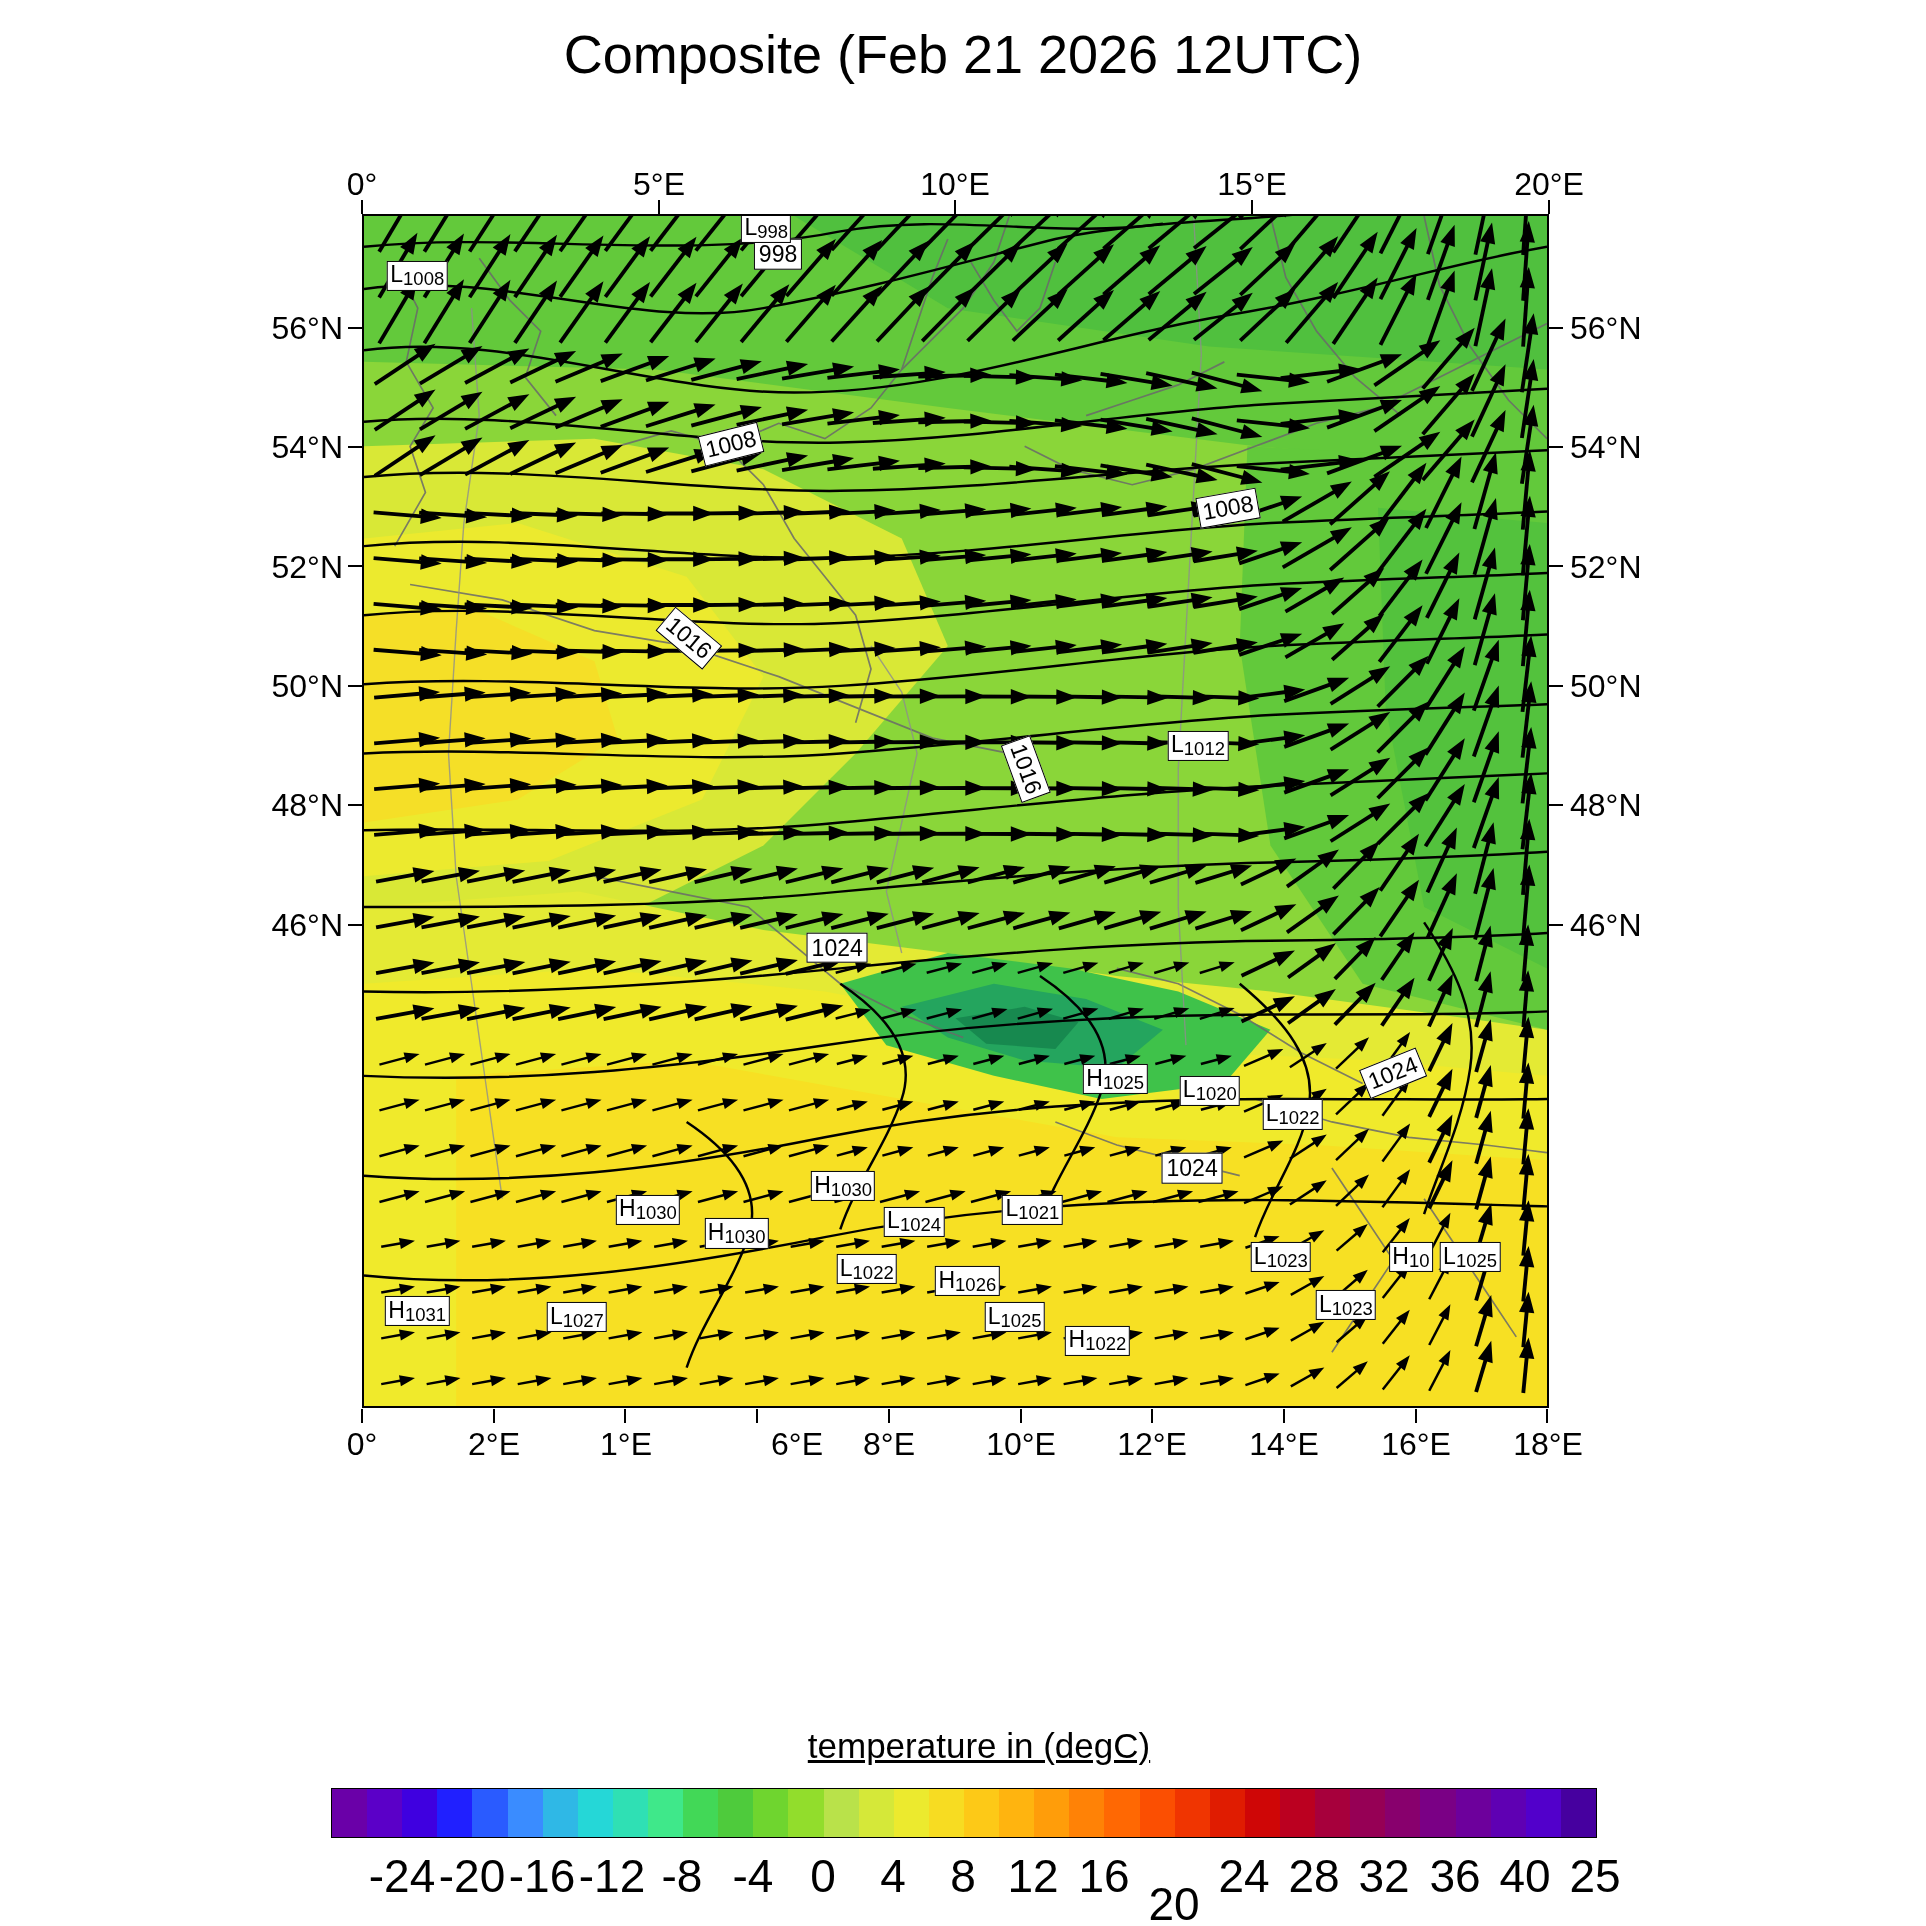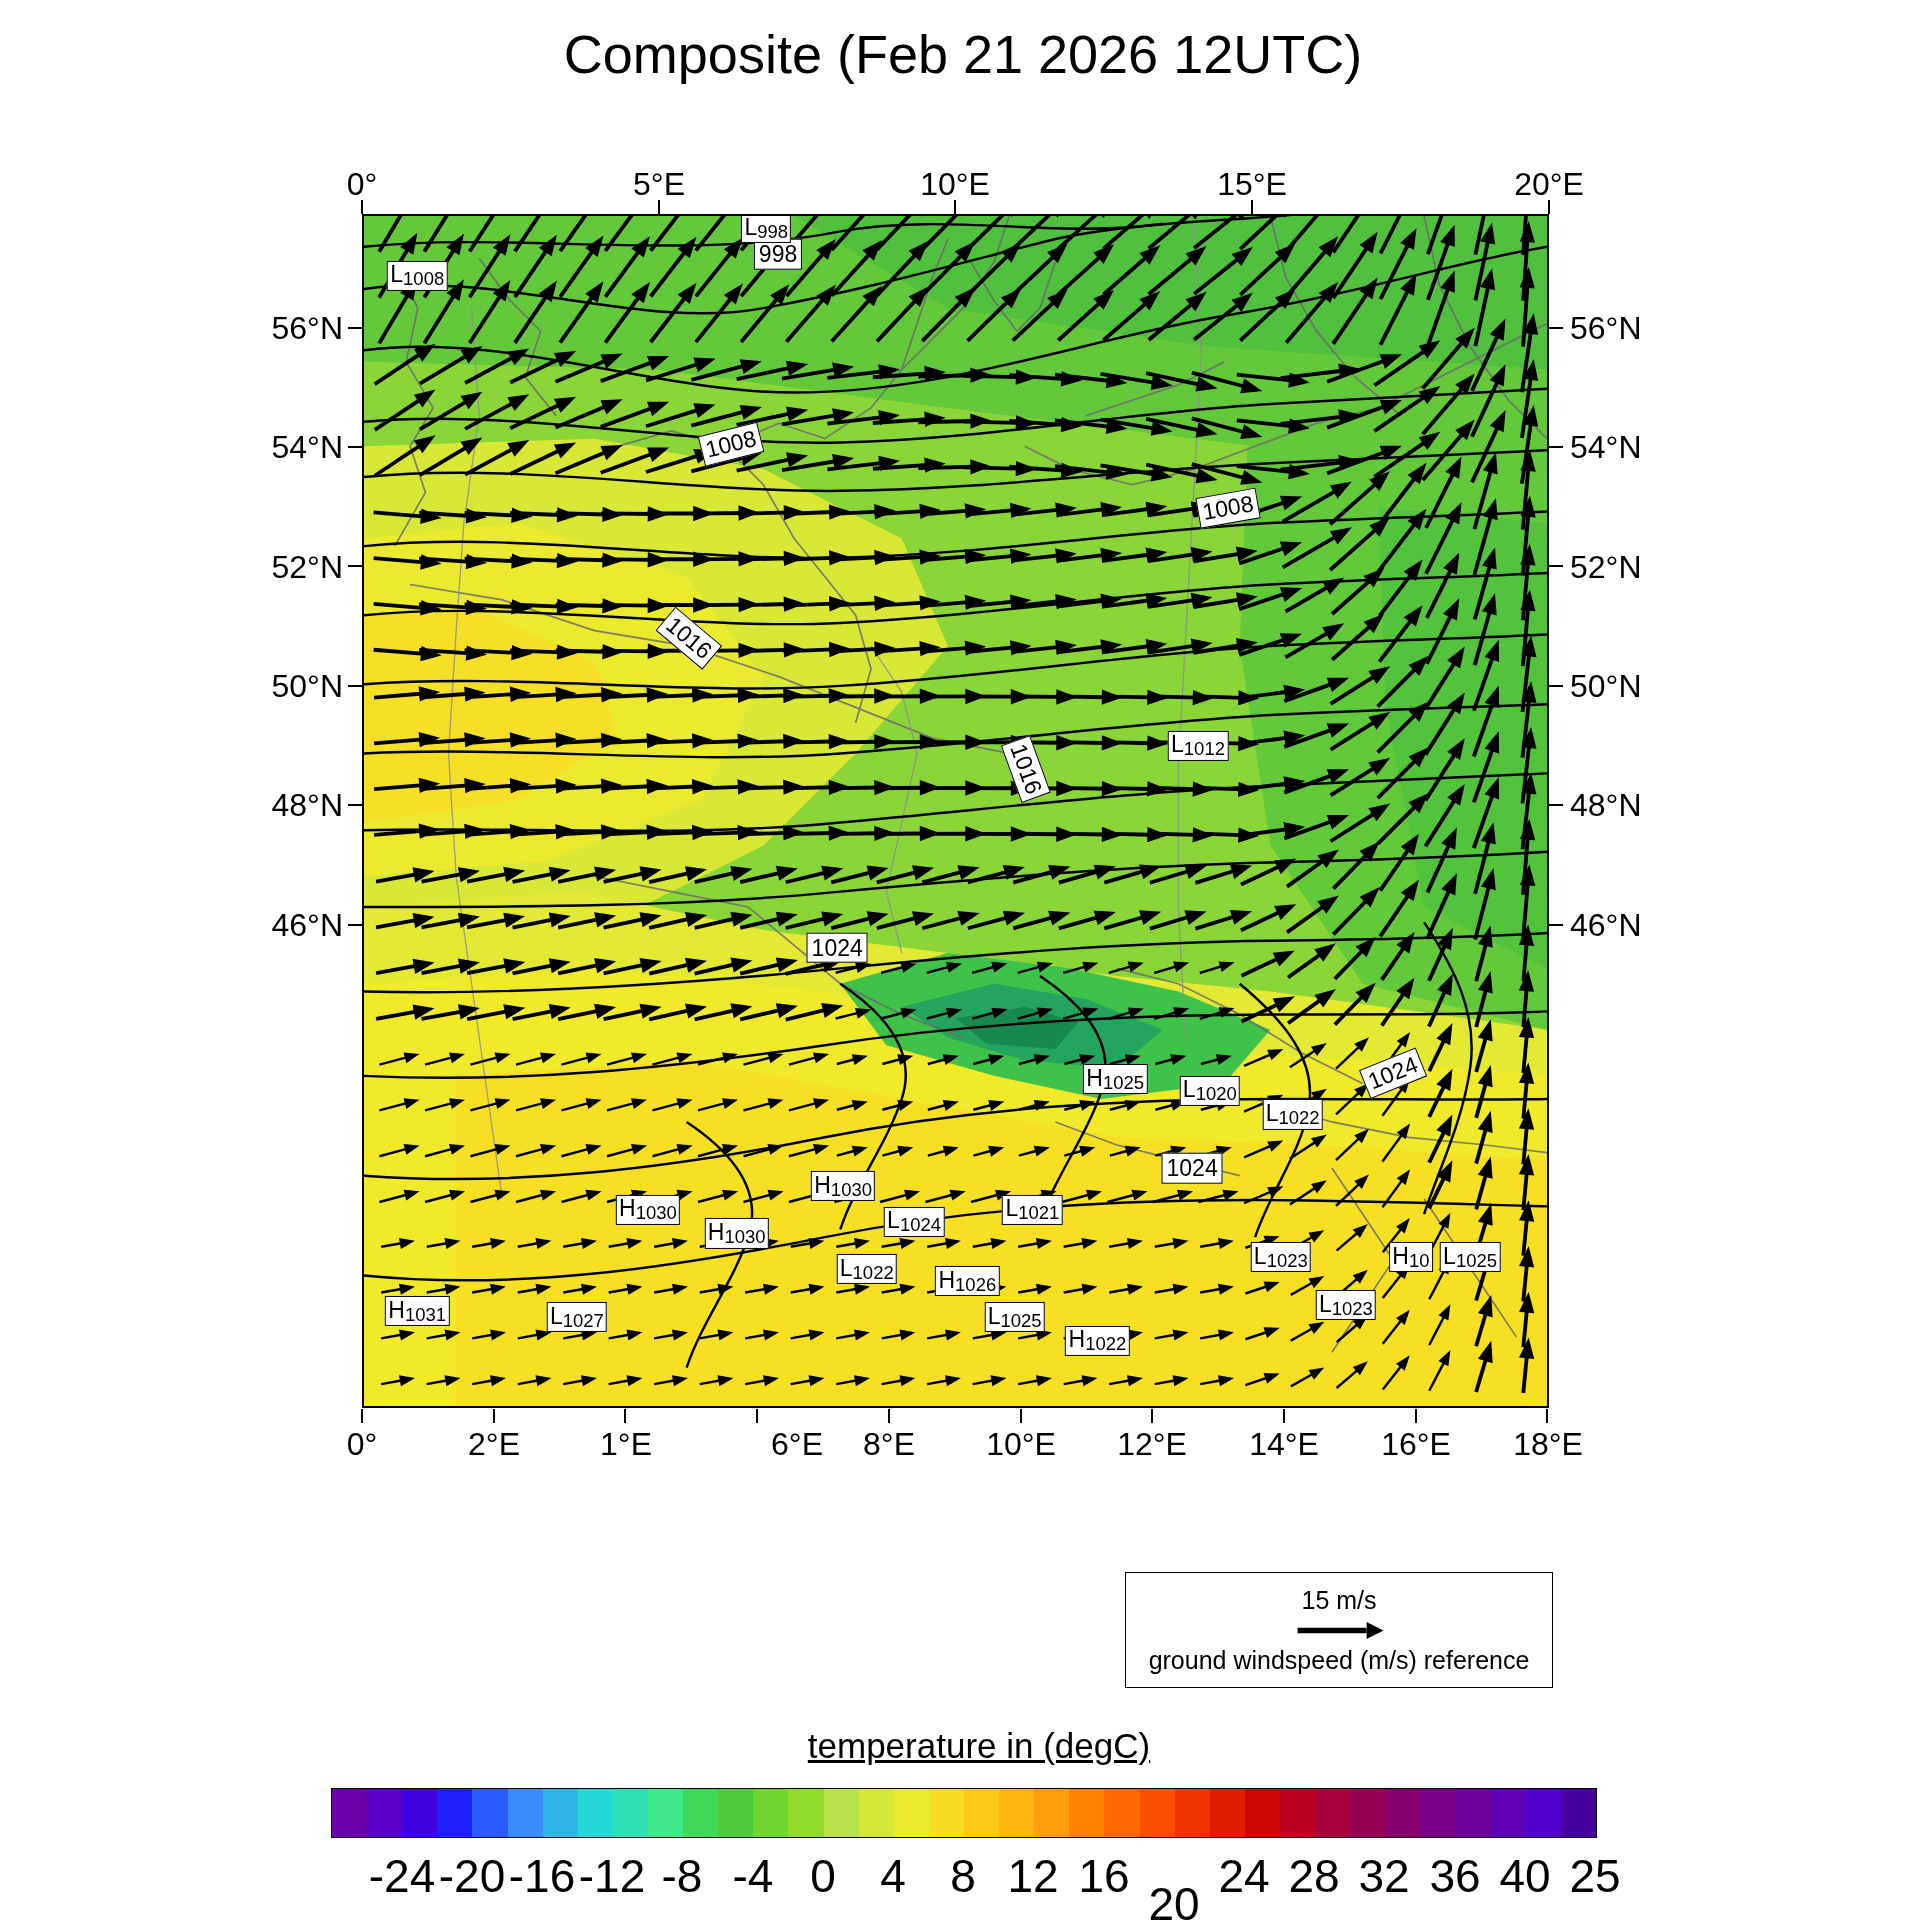--- a/index.html
+++ b/index.html
@@ -1667,30 +1667,20 @@
       <div class="tickmark" style="left: 1549px; top: 565px; width: 14px; height: 2.3px;"></div>
       <div class="tick-lab" style="left: 1570px; top: 686px; transform: translateY(-50%);">50°N</div>
       <div class="tickmark" style="left: 1549px; top: 685px; width: 14px; height: 2.3px;"></div>
       <div class="tick-lab" style="left: 1570px; top: 805px; transform: translateY(-50%);">48°N</div>
       <div class="tickmark" style="left: 1549px; top: 804px; width: 14px; height: 2.3px;"></div>
       <div class="tick-lab" style="left: 1570px; top: 925px; transform: translateY(-50%);">46°N</div>
       <div class="tickmark" style="left: 1549px; top: 924px; width: 14px; height: 2.3px;"></div>
     </div>
 
 
-  <div class="wind-ref" style="left:1125px; top:1572px; width:428px; height:116px;">
-    <div>15 m/s</div>
-    <div class="arrow-row">
-      <svg width="92" height="23" viewBox="0 0 120 30">
-        <line x1="6" y1="15" x2="96" y2="15" stroke="#000" stroke-width="7"></line>
-        <polygon points="96,4 118,15 96,26" fill="#000"></polygon>
-      </svg>
-    </div>
-    <div>ground windspeed (m/s) reference</div>
-  </div>
 
   <div class="cbar-title" style="top:1726px;">temperature in (degC)</div>
   <div class="cbar" id="colorbar" style="left:331px; top:1788px; width:1264px; height:48px;">
       <div class="cell" style="background: rgb(106, 0, 168); width: 2.77778%;"></div>
       <div class="cell" style="background: rgb(91, 0, 200); width: 2.77778%;"></div>
       <div class="cell" style="background: rgb(63, 0, 224); width: 2.77778%;"></div>
       <div class="cell" style="background: rgb(32, 32, 255); width: 2.77778%;"></div>
       <div class="cell" style="background: rgb(42, 91, 255); width: 2.77778%;"></div>
       <div class="cell" style="background: rgb(58, 140, 255); width: 2.77778%;"></div>
       <div class="cell" style="background: rgb(47, 184, 230); width: 2.77778%;"></div>

